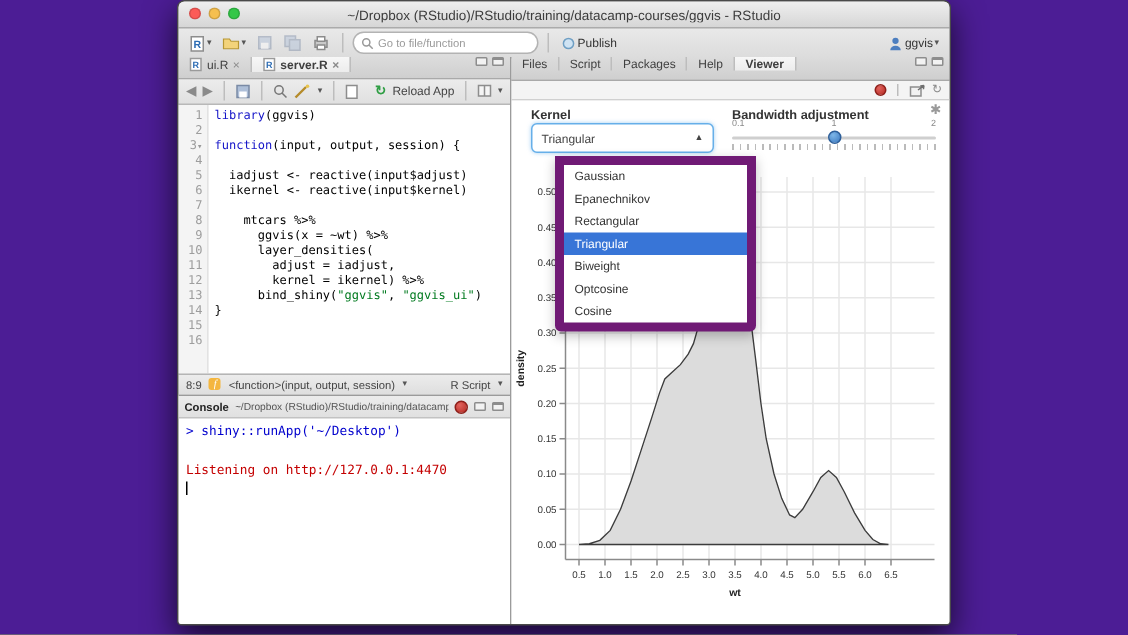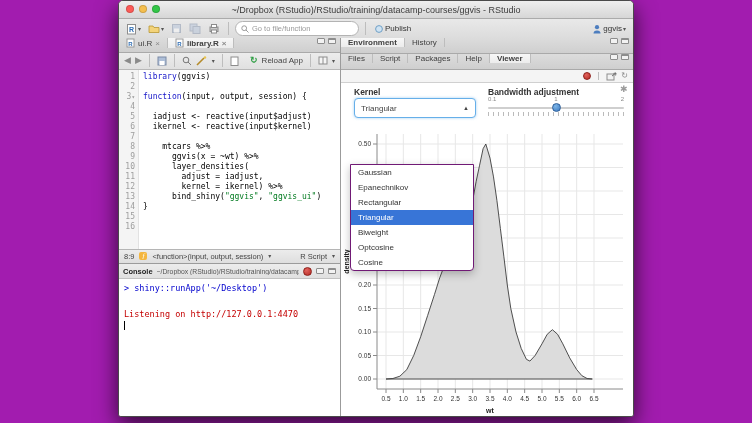--- a/index.html
+++ b/index.html
@@ -1,18 +1,18 @@
 <!DOCTYPE html>
 <html><head>
 <meta charset="utf-8">
 <style>
   html,body{margin:0;padding:0;}
   body{width:752px;height:423px;background:#000;position:relative;overflow:hidden;
        font-family:"Liberation Sans",sans-serif;-webkit-font-smoothing:antialiased;}
-  #screen{position:absolute;inset:0;background:#a21caf;}
+  #screen{position:absolute;inset:0;background:#4c1d95;}
   .window{position:absolute;left:118px;top:0;width:516px;height:417px;background:#e2e2e2;
           border-radius:5px 5px 3px 3px;border:1px solid #4a4a4a;box-sizing:border-box;
           overflow:hidden;box-shadow:0 8px 22px rgba(0,0,0,.7);}
   
   .titlebar{height:17px;background:linear-gradient(#efefef,#d6d6d6);border-bottom:1px solid #ababab;
             position:relative;display:flex;align-items:center;}
   .lights{position:absolute;left:7px;top:4px;display:flex;gap:5px;}
   .light{width:8px;height:8px;border-radius:50%;box-sizing:border-box;border:1px solid rgba(0,0,0,.15);}
   .title{flex:1;text-align:center;font-size:9px;color:#3c3c3c;white-space:nowrap;overflow:hidden;}
   
@@ -65,22 +65,22 @@
   .caretline{width:1px;height:9px;background:#000;}
   
   .vtoolbar{height:12px;background:#f4f4f4;border-bottom:1px solid #d0d0d0;display:flex;
             align-items:center;justify-content:flex-end;gap:4px;padding:0 5px;}
   .viewer{flex:1;background:#fff;position:relative;min-height:0;}
   .ctrl-label{position:absolute;font-size:8.5px;color:#333;font-weight:bold;}
   .select{position:absolute;left:13px;top:15px;width:122px;height:20px;background:#fff;
           border:1px solid #66afe9;border-radius:4px;box-sizing:border-box;display:flex;
           align-items:center;font-size:8px;color:#444;padding:0 6px;justify-content:space-between;
           box-shadow:0 0 3px rgba(102,175,233,.6);}
-  .dropdown{position:absolute;left:9px;top:37px;width:122px;background:#fff;border:1px solid #701a75;
-            border-radius:0 0 4px 4px;box-shadow:0 3px 8px rgba(0,0,0,.25);z-index:6;font-size:8px;color:#333;margin-top:44px;}
+  .dropdown{position:absolute;left:29px;top:37px;width:122px;background:#fff;border:6px solid #701a75;
+            border-radius:0 0 4px 4px;box-shadow:0 3px 8px rgba(0,0,0,.25);z-index:6;font-size:8px;color:#333;}
   .opt{height:15px;line-height:15px;padding:0 7px;}
   .slider{position:absolute;left:147px;top:13px;width:136px;height:22px;}
   .slabels{position:relative;height:8px;font-size:6px;color:#8a8a8a;}
   .strack{position:absolute;left:0;right:0;top:11px;height:2px;background:#cfcfcf;border-radius:2px;}
   .shandle{position:absolute;top:7px;width:9px;height:9px;border-radius:50%;
            background:radial-gradient(circle at 35% 30%,#7db6e8,#3c79c0);border:1px solid #2d5f9a;box-sizing:border-box;z-index:2;}
   .sticks{position:absolute;left:0;right:0;top:16px;height:4px;
           background:repeating-linear-gradient(90deg,#bbb 0,#bbb 1px,transparent 1px,transparent 5px);}
   .gear{position:absolute;font-size:9px;color:#9a9a9a;line-height:1;}
   svg text{font-family:"Liberation Sans",sans-serif;}
@@ -172,21 +172,21 @@
                     <text x="4.5" y="7.5" font-size="6" fill="#2e6db4" text-anchor="middle" font-weight="bold">R</text>
                   </svg></span>
                 <span>ui.R</span>
                 <span class="tabclose">×</span>
               </span>
               <span class="tab active">
                 <span><svg class="icn" width="9" height="10">
                     <rect x="1" y="1" width="7" height="8" fill="#fff" stroke="#9a9a9a"></rect>
                     <text x="4.5" y="7.5" font-size="6" fill="#2e6db4" text-anchor="middle" font-weight="bold">R</text>
                   </svg></span>
-                <span>library.R</span>
+                <span>server.R</span>
                 <span class="tabclose">×</span>
               </span>
               <span class="paneicons">
                 <span class="wicon"></span>
                 <span class="wicon b"></span>
               </span>
             </div>
           <div class="edtoolbar">
             <span class="gicon">◀</span>
             <span class="gicon">▶</span>
@@ -257,28 +257,20 @@
             <span class="cpath">~/Dropbox (RStudio)/RStudio/training/datacamp-co</span>
             <span class="stopdot"></span>
             <span class="wicon"></span>
             <span class="wicon b"></span>
           </div>
           <div class="consolebody" id="consoleBody"><div style="color: rgb(0, 0, 205);">&gt; shiny::runApp('~/Desktop')</div><div style="color: rgb(0, 0, 0);">&nbsp;</div><div style="color: rgb(196, 0, 0);">Listening on http://127.0.0.1:4470</div><div class="caretline"></div></div>
         </div>
       </div>
 
       <div class="rightcol">
-        <div class="tabbar" id="envTabs">
-            <span class="tab active">Environment</span>
-            <span class="tab">History</span>
-            <span class="paneicons">
-              <span class="wicon"></span>
-              <span class="wicon b"></span>
-            </span>
-          </div>
         <div class="tabbar" id="fileTabs" style="height:15px;">
             <span class="tab">Files</span>
             <span class="tab">Script</span>
             <span class="tab">Packages</span>
             <span class="tab">Help</span>
             <span class="tab active">Viewer</span>
             <span class="paneicons">
               <span class="wicon"></span>
               <span class="wicon b"></span>
             </span>

